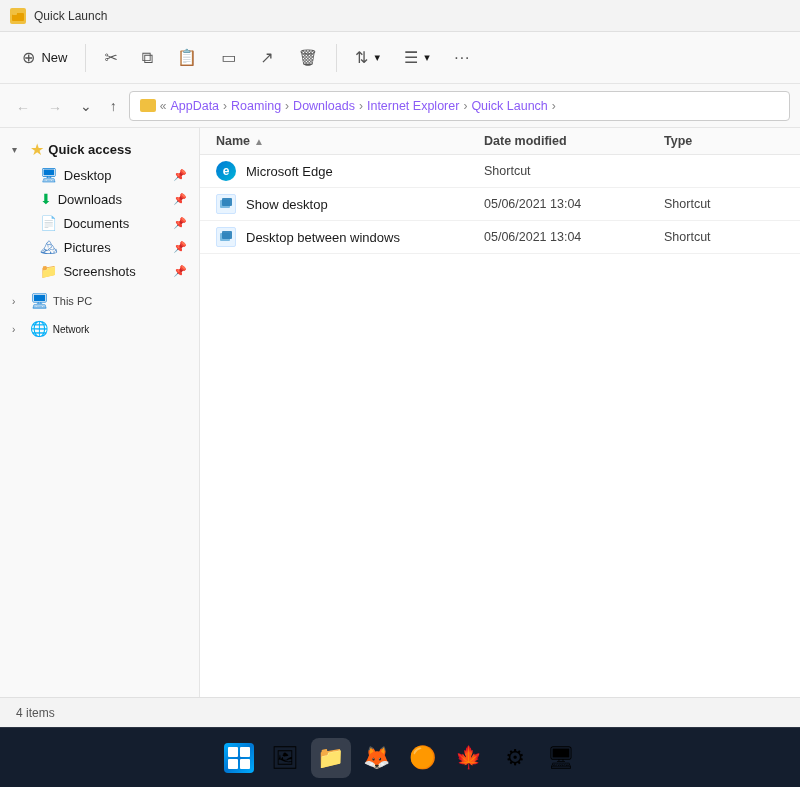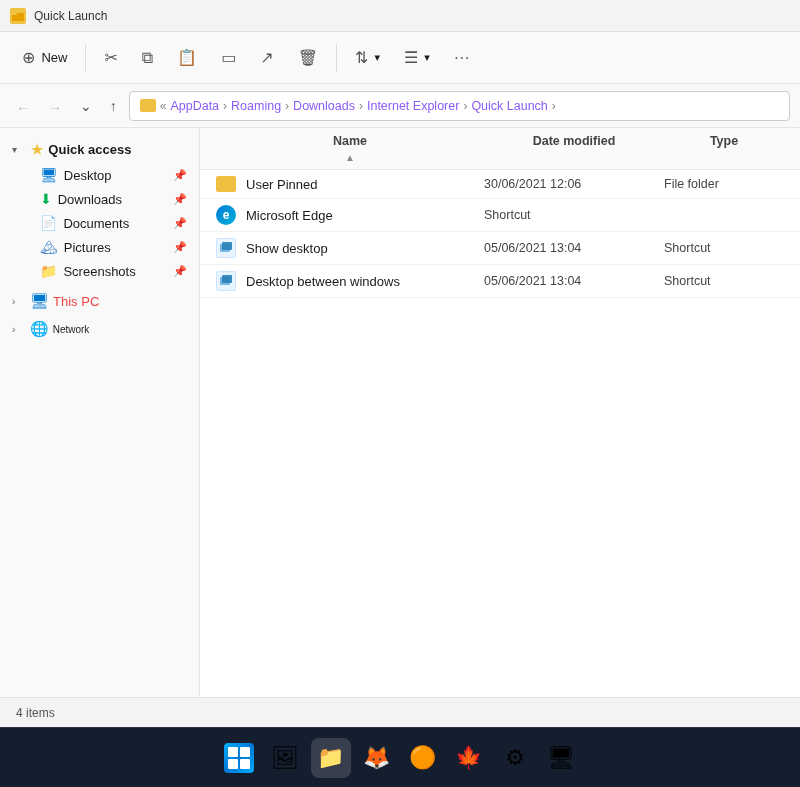--- a/index.html
+++ b/index.html
@@ -181,21 +181,20 @@
     }
     .col-header {
       font-size: 12.5px;
       color: #444;
       font-weight: 600;
       display: flex;
       align-items: center;
       gap: 4px;
       cursor: pointer;
       user-select: none;
-      flex-direction: column;
     }
     .sort-arrow { font-size: 10px; color: #888; }
 
     .file-row {
       display: grid;
       grid-template-columns: 1fr 180px 120px;
       padding: 6px 16px;
       border-bottom: 1px solid #f0f0f0;
       cursor: pointer;
       align-items: center;
@@ -423,21 +422,21 @@
       <div class="sidebar-item">
         <span class="sidebar-item-icon" style="color:#f0c040;">📁</span>
         <span class="sidebar-item-text">Screenshots</span>
         <span class="sidebar-pin-icon">📌</span>
       </div>
     </div>
 
     <div class="sidebar-top-item">
       <span class="sidebar-chevron">›</span>
       <span style="font-size:15px; color:#0078d4;">🖥</span>
-      <span style="font-size:13px; color:#ef4444;">This PC</span>
+      <span style="font-size:11px; color:#404040;">This PC</span>
     </div>
 
     <div class="sidebar-top-item">
       <span class="sidebar-chevron">›</span>
       <span style="font-size:15px; color:#00aacc;">🌐</span>
       <span style="font-size:10px; color:#1a1a1a;">Network</span>
     </div>
   </div>
 
   <div class="file-list">
@@ -447,28 +446,20 @@
         <span class="sort-arrow">▲</span>
       </div>
       <div class="col-header">
         <span>Date modified</span>
       </div>
       <div class="col-header">
         <span>Type</span>
       </div>
     </div>
 
-    <div class="file-row">
-      <div class="file-name-cell">
-        <div class="file-icon-folder"></div>
-        <span>User Pinned</span>
-      </div>
-      <div class="file-date">30/06/2021 12:06</div>
-      <div class="file-type">File folder</div>
-    </div>
 
     <div class="file-row">
       <div class="file-name-cell">
         <div class="file-icon-edge">e</div>
         <span>Microsoft Edge</span>
       </div>
       <div class="file-type">Shortcut</div>
     </div>
 
     <div class="file-row">

